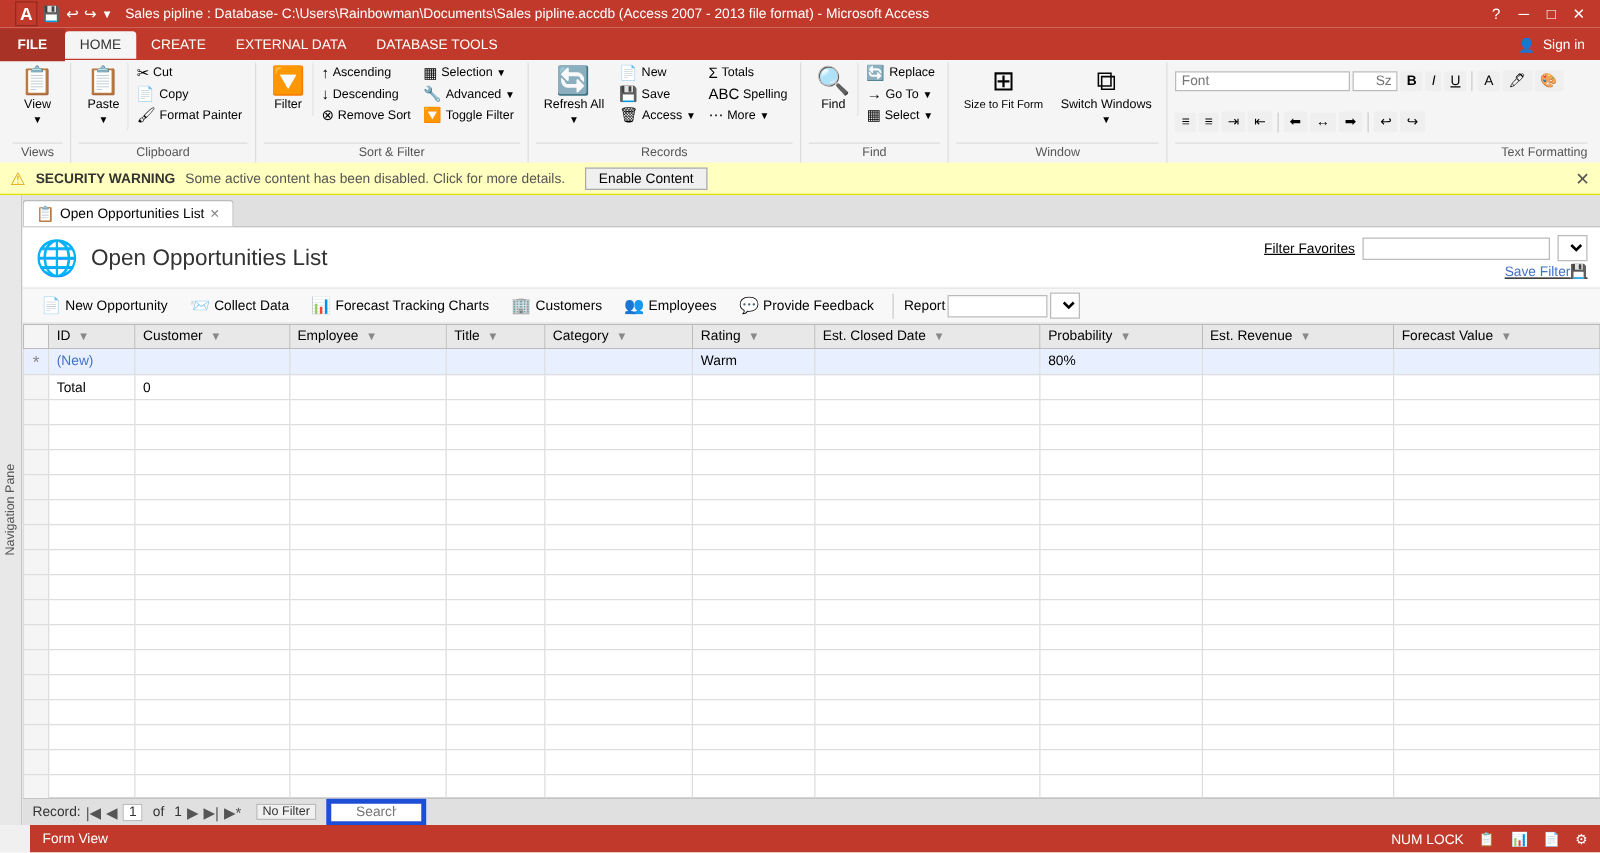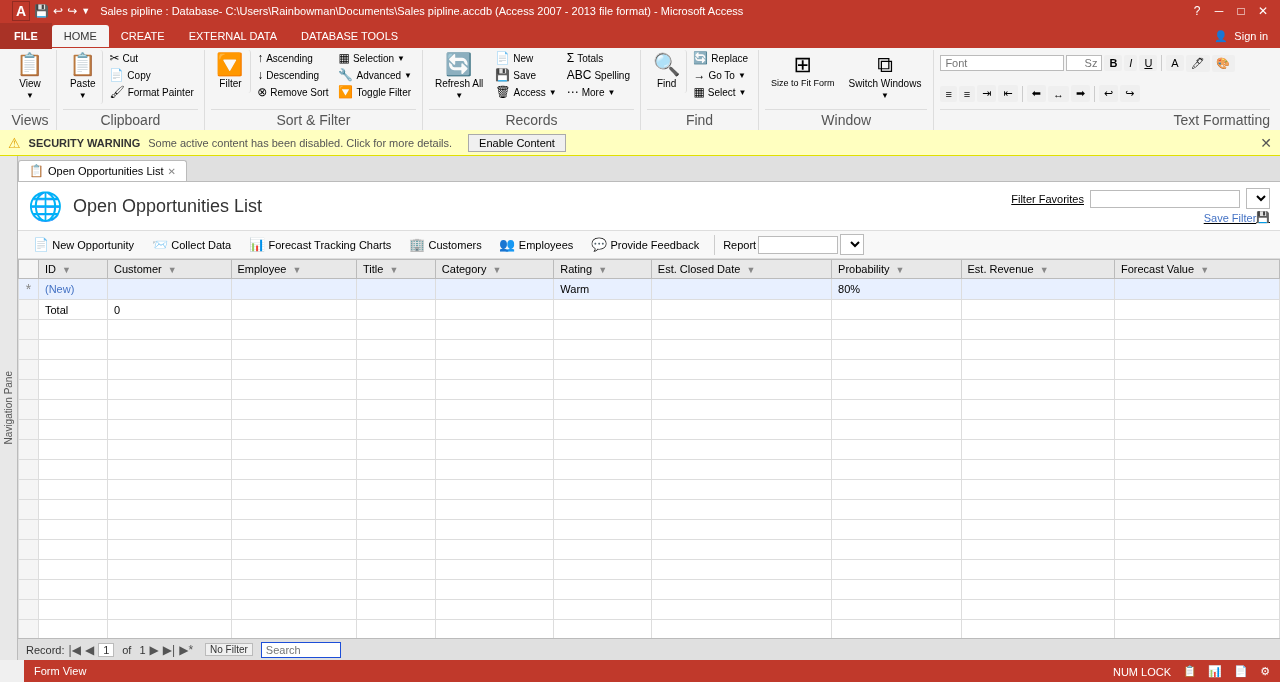--- a/index.html
+++ b/index.html
@@ -75,21 +75,21 @@
     }
     .ribbon-group:last-child { border-right: none; }
     .ribbon-group-content {
       display: flex;
       align-items: flex-start;
       flex: 1;
       gap: 2px;
     }
     .ribbon-group-label {
       text-align: center;
-      font-size: 14px;
+      font-size: 10px;
       color: #555;
       padding: 2px 0;
       border-top: 1px solid #ddd;
       margin-top: 2px;
     }
 
     .ribbon-btn-large {
       display: flex;
       flex-direction: column;
       align-items: center;
@@ -281,22 +281,22 @@
     .no-filter-badge {
       margin-left: 12px;
       border: 1px solid #bbb;
       padding: 0 4px;
       background: #f0f0f0;
       font-size: 10px;
       cursor: pointer;
     }
     .search-box {
       margin-left: 8px;
-      border: 1px solid #1d4ed8;
-      padding: 1px 4px;
+      border: 4px solid #1d4ed8;
+      padding: 1px 20px;
       font-size: 11px;
       width: 80px;
     }
 
     
     .bottom-status {
       height: 22px;
       background: #c0392b;
       display: flex;
       align-items: center;
@@ -321,21 +321,21 @@
       padding: 1px 4px;
       cursor: pointer;
       border: 1px solid transparent;
       font-size: 11px;
       border-radius: 2px;
     }
     .font-selector {
       border: 1px solid #bbb;
       padding: 1px 4px;
       font-size: 11px;
-      width: 124px;
+      width: 140px;
       background: white;
     }
     .font-size-selector {
       border: 1px solid #bbb;
       padding: 1px 4px;
       font-size: 11px;
       width: 36px;
       background: white;
       text-align: right;
     }

